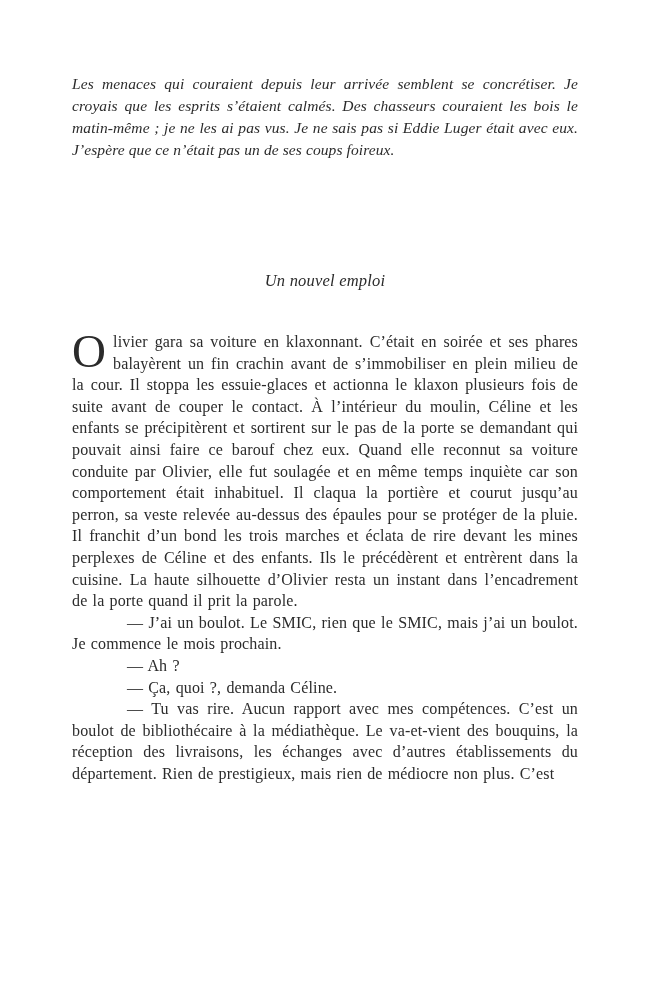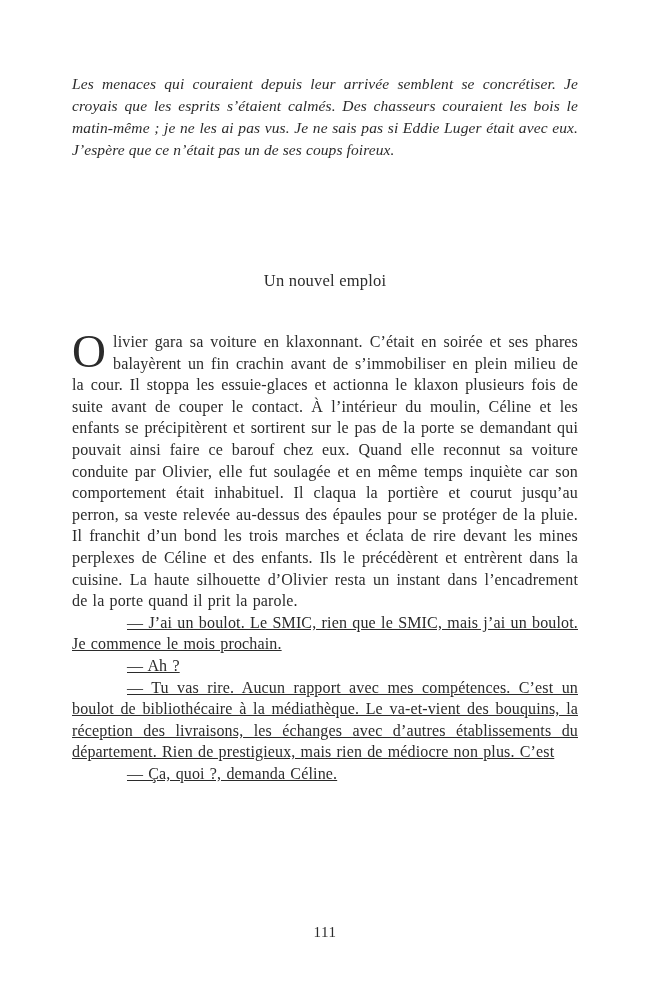--- a/index.html
+++ b/index.html
@@ -21,36 +21,36 @@
   .journal-entry {
     margin: 0;
     font-style: italic;
     font-size: 15.5px;
     line-height: 22px;
     text-align: justify;
     letter-spacing: 0.1px;
   }
   .chapter-title {
     margin: 110px 0 40px 0;
+    font-style: italic;
     font-weight: normal;
     font-size: 16.5px;
     text-align: center;
     letter-spacing: 0.2px;
   }
   .body-text p {
     margin: 0;
     font-size: 16px;
     line-height: 21.6px;
     text-align: justify;
     letter-spacing: 0.15px;
     word-spacing: 1px;
   }
   .body-text p.dialogue {
     text-indent: 55px;
-    text-decoration: underline;
   }
   .dropcap-letter {
     float: left;
     font-size: 47px;
     line-height: 37px;
     padding: 2px 7px 0 0;
   }
   .page-number {
     position: absolute;
     left: 0;
@@ -67,18 +67,17 @@
 
 <div class="book-page">
   <p class="journal-entry">Les menaces qui couraient depuis leur arrivée semblent se concrétiser. Je croyais que les esprits s’étaient calmés. Des chasseurs couraient les bois le matin-même ; je ne les ai pas vus. Je ne sais pas si Eddie Luger était avec eux. J’espère que ce n’était pas un de ses coups foireux.</p>
 
   <h2 class="chapter-title">Un nouvel emploi</h2>
 
   <div class="body-text">
       <p class="dropcap"><span class="dropcap-letter">O</span>livier gara sa voiture en klaxonnant. C’était en soirée et ses phares balayèrent un fin crachin avant de s’immobiliser en plein milieu de la cour. Il stoppa les essuie-glaces et actionna le klaxon plusieurs fois de suite avant de couper le contact. À l’intérieur du moulin, Céline et les enfants se précipitèrent et sortirent sur le pas de la porte se demandant qui pouvait ainsi faire ce barouf chez eux. Quand elle reconnut sa voiture conduite par Olivier, elle fut soulagée et en même temps inquiète car son comportement était inhabituel. Il claqua la portière et courut jusqu’au perron, sa veste relevée au-dessus des épaules pour se protéger de la pluie. Il franchit d’un bond les trois marches et éclata de rire devant les mines perplexes de Céline et des enfants. Ils le précédèrent et entrèrent dans la cuisine. La haute silhouette d’Olivier resta un instant dans l’encadrement de la porte quand il prit la parole.</p>
       <p class="dialogue">— J’ai un boulot. Le SMIC, rien que le SMIC, mais j’ai un boulot. Je commence le mois prochain.</p>
       <p class="dialogue">— Ah ?</p>
+      <p class="dialogue">— Ça, quoi ?, demanda Céline.</p>
       <p class="dialogue">— Tu vas rire. Aucun rapport avec mes compétences. C’est un boulot de bibliothécaire à la médiathèque. Le va-et-vient des bouquins, la réception des livraisons, les échanges avec d’autres établissements du département. Rien de prestigieux, mais rien de médiocre non plus. C’est</p>
-      <p class="dialogue">— Ça, quoi ?, demanda Céline.</p>
     </div>
 
-  <div class="page-number">111</div>
 </div>
 
 </body></html>

